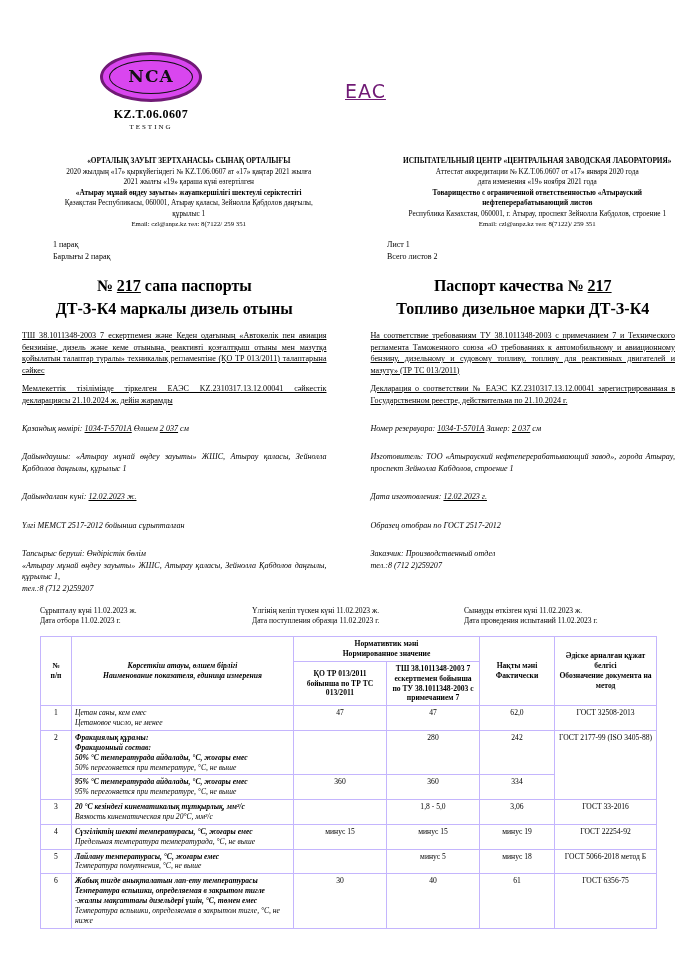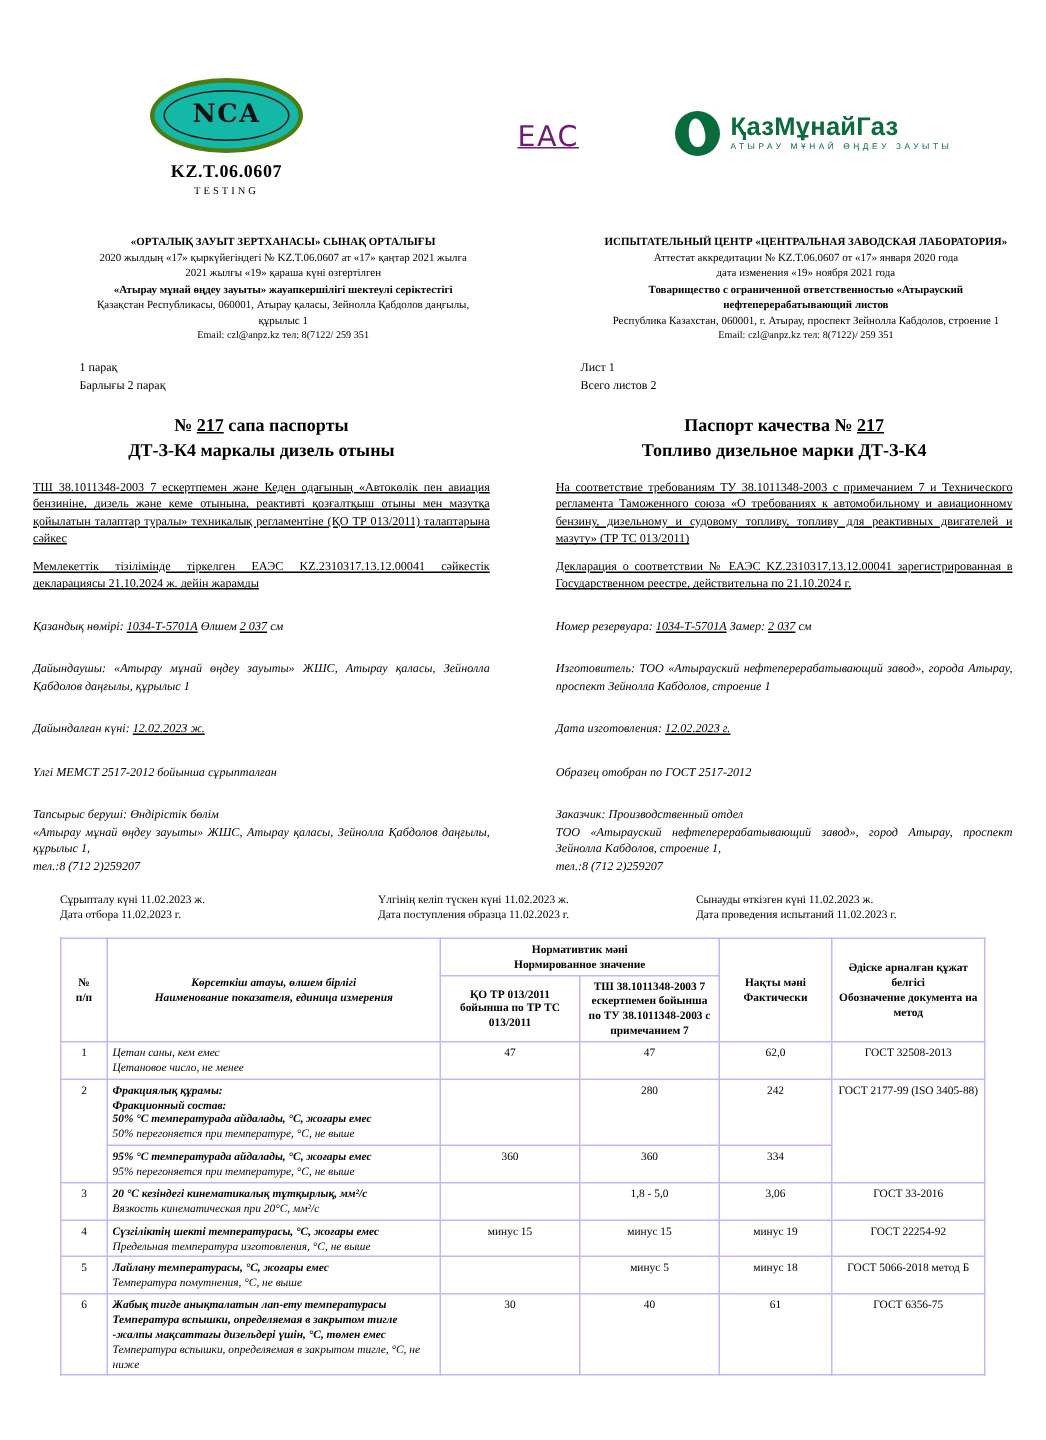--- a/index.html
+++ b/index.html
@@ -33,24 +33,24 @@
     position: absolute;
     left: 76px;
     top: 0;
     width: 150px;
     text-align: center;
   }
   .nca-oval {
     width: 96px;
     height: 44px;
     margin: 0 auto;
-    border: 3px solid #4d7c0f;
+    border: 3px solid #701a75;
     border-radius: 50%;
     position: relative;
-    background: #14b8a6;
+    background: #d946ef;
     overflow: hidden;
   }
   .nca-oval:before {
     content: "";
     position: absolute;
     left: 6px; top: 5px; right: 6px; bottom: 5px;
     border: 1px solid #111;
     border-radius: 50%;
   }
   .nca-text {
@@ -160,21 +160,21 @@
   
   .titles {
     display: flex;
     margin-top: 12px;
   }
   .titlecol {
     width: 50%;
     padding: 0 20px;
     box-sizing: border-box;
     text-align: center;
-    font-size: 12px;
+    font-size: 16px;
     font-weight: bold;
     line-height: 1.4;
   }
   .titlecol .u { text-decoration: underline; }
 
   
   .cols {
     display: flex;
     margin-top: 10px;
   }
@@ -229,27 +229,20 @@
     <div class="logo-nca">
       <div class="nca-oval">
         <div class="nca-text">NCA</div>
       </div>
       <div class="nca-code">KZ.T.06.0607</div>
       <div class="nca-sub">TESTING</div>
     </div>
 
     <div class="eac">EAC</div>
 
-    <div class="logo-kmg">
-      <div class="kmg-mark"></div>
-      <div class="kmg-words">
-        <div class="kmg-name">ҚазМұнайГаз</div>
-        <div class="kmg-tag">АТЫРАУ  МҰНАЙ  ӨҢДЕУ  ЗАУЫТЫ</div>
-      </div>
-    </div>
   </div>
 
   <div class="orgblocks">
     <div class="orgcol">
       <span class="line bold">«ОРТАЛЫҚ ЗАУЫТ ЗЕРТХАНАСЫ» СЫНАҚ ОРТАЛЫҒЫ</span>
       <span class="line">2020 жылдың «17» қыркүйегіндегі № KZ.T.06.0607 ат «17» қаңтар 2021 жылға</span>
       <span class="line">2021 жылғы «19» қараша күні өзгертілген</span>
       <span class="line bold">«Атырау мұнай өңдеу зауыты» жауапкершілігі шектеулі серіктестігі</span>
       <span class="line">Қазақстан Республикасы, 060001, Атырау қаласы, Зейнолла Қабдолов даңғылы,</span>
       <span class="line">құрылыс 1</span>
@@ -329,21 +322,20 @@
       <div class="fieldline">Изготовитель: ТОО «Атырауский нефтеперерабатывающий завод», города Атырау, проспект Зейнолла Кабдолов, строение 1</div>
 
       <div class="fieldline">
         <span>Дата изготовления: </span><span class="u">12.02.2023 г.</span>
       </div>
 
       <div class="fieldline">Образец отобран по ГОСТ 2517-2012</div>
 
       <div class="fieldline">
         <div>Заказчик: Производственный отдел</div>
-        <div>ТОО «Атырауский нефтеперерабатывающий завод», город Атырау, проспект Зейнолла Кабдолов, строение 1,</div>
         <div>тел.:8 (712 2)259207</div>
       </div>
     </div>
   </div>
 
   <table class="spec" style="margin-top:4px;">
     <tbody>
         <tr>
       <td style="width:206px;border:none;padding-left:0;">
         <div><span>Сұрыпталу күні </span><span class="u">11.02.2023 ж.</span></div>
@@ -437,21 +429,21 @@
         <td class="c-v1 center"></td>
         <td class="c-v2 center">1,8 - 5,0</td>
         <td class="c-fact center">3,06</td>
         <td class="c-doc center">ГОСТ 33-2016</td>
       </tr>
 
       <tr>
         <td class="c-num center">4</td>
         <td class="c-name">
           <div class="cellbold">Сүзгіліктің шекті температурасы, °С, жоғары емес</div>
-          <div>Предельная температура изготовления, °С, не выше</div>
+          <div>Предельная температура температурада, °С, не выше</div>
         </td>
         <td class="c-v1 center">минус 15</td>
         <td class="c-v2 center">минус 15</td>
         <td class="c-fact center">минус 19</td>
         <td class="c-doc center">ГОСТ 22254-92</td>
       </tr>
 
       <tr>
         <td class="c-num center">5</td>
         <td class="c-name">

